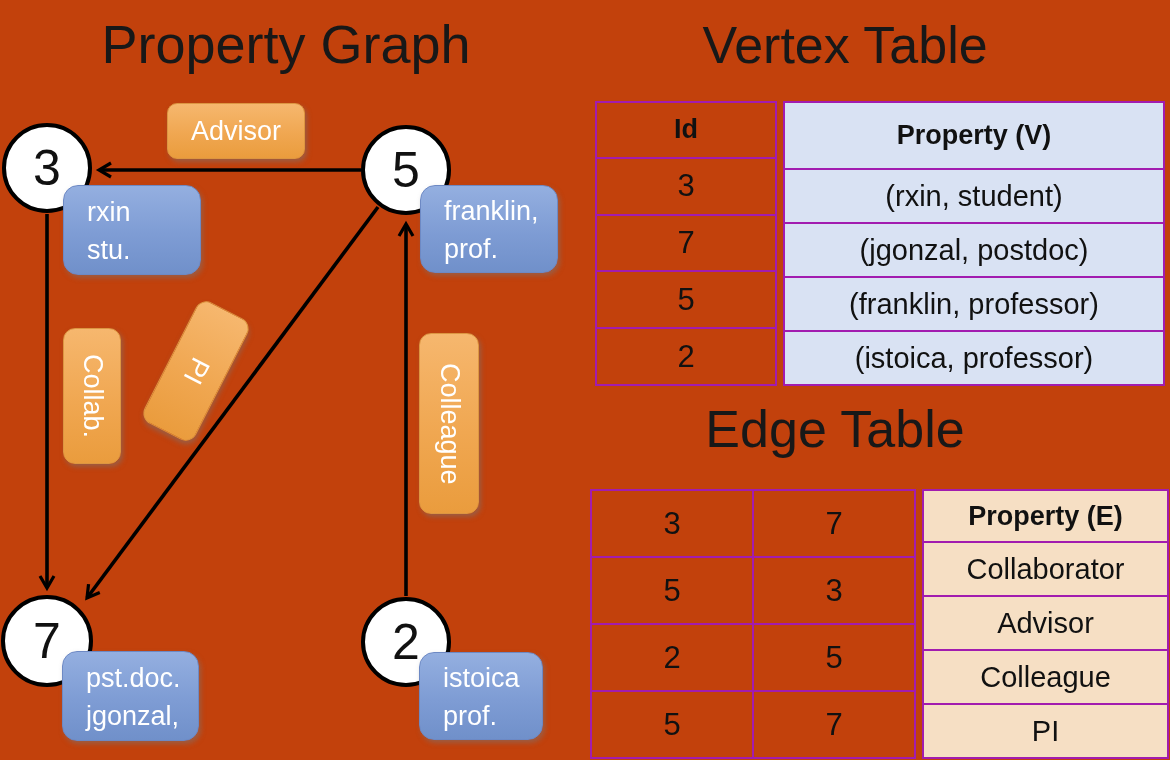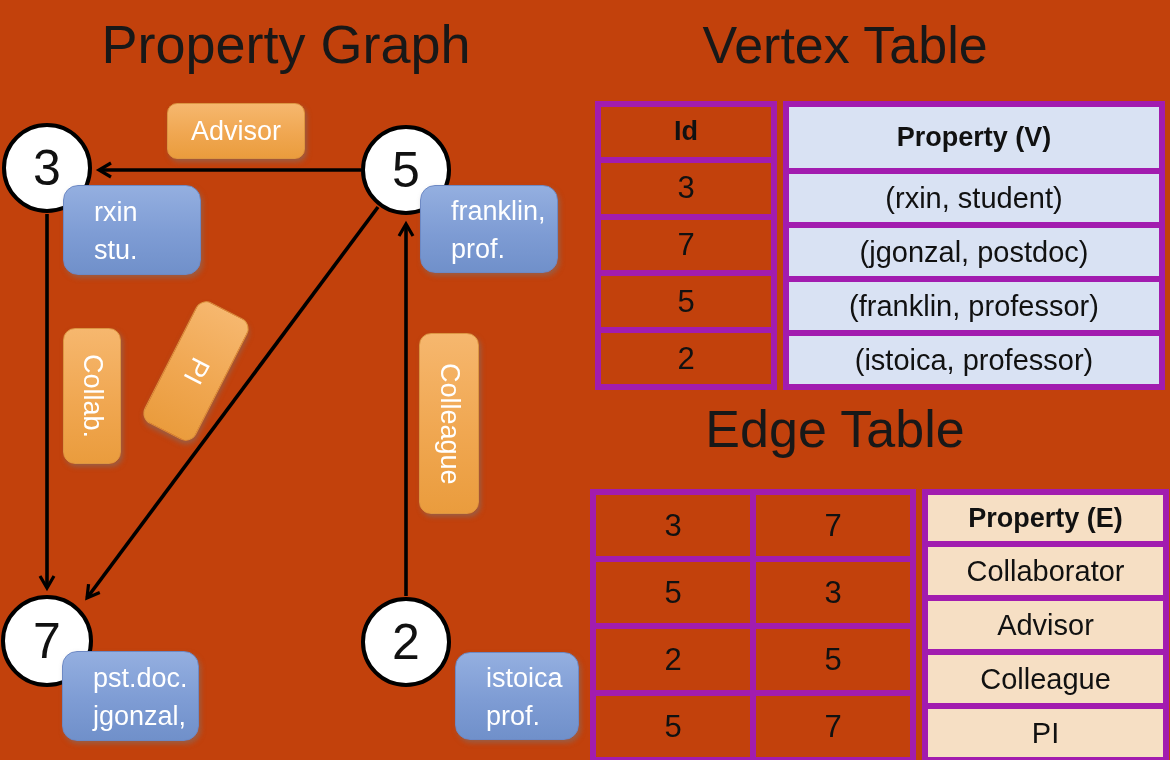--- a/index.html
+++ b/index.html
@@ -27,30 +27,30 @@
     background:linear-gradient(180deg,#f6b76e 0%,#f0a751 55%,#ea9c3d 100%);
     border:1px solid #dd9641;border-radius:10px;color:#fff;font-size:27px;
     box-shadow:2px 3px 5px rgba(120,120,120,0.5);z-index:3;text-align:center;
   }
   .elabel .vtext{writing-mode:vertical-rl;}
   
   .pbox{
     position:absolute;box-sizing:border-box;border-radius:15px;
     background:linear-gradient(180deg,#94afe0 0%,#7e9cd4 55%,#7090ca 100%);
     border:1px solid #6d89c4;color:#fff;font-size:27px;line-height:1.42;
-    padding:8px 10px 6px 30px;box-shadow:2px 3px 5px rgba(120,120,120,0.5);z-index:4;
+    padding:8px 10px 6px 23px;box-shadow:2px 3px 5px rgba(120,120,120,0.5);z-index:4;
     display:flex;flex-direction:column;justify-content:center;
   }
   #edges-svg{position:absolute;left:0;top:0;z-index:1;}
 
   
   .tbl-wrap{position:absolute;display:flex;}
   table{border-collapse:collapse;table-layout:fixed;}
   td,th{
-    border:6px solid #a21caf;text-align:center;vertical-align:middle;
+    border:2px solid #a21caf;text-align:center;vertical-align:middle;
     padding:2px;overflow:hidden;white-space:nowrap;
   }
   th{font-size:27px;font-weight:bold;color:#111;}
   td{font-size:31px;font-weight:400;color:#111;}
   .prop-td{font-size:29px;}
   .blue-col th,.blue-col td{background:#d9e2f3;}
   .peach-col th,.peach-col td{background:#f6dfc4;}
 </style>
 </head>
 <body>
@@ -104,21 +104,21 @@
     <span>stu.</span>
   </div>
   <div class="pbox" style="left:420px;top:185px;width:138px;height:88px;">
     <span>franklin,</span>
     <span>prof.</span>
   </div>
   <div class="pbox" style="left:62px;top:651px;width:137px;height:90px;">
     <span>pst.doc.</span>
     <span>jgonzal,</span>
   </div>
-  <div class="pbox" style="left:419px;top:652px;width:124px;height:88px;margin-left:36px;">
+  <div class="pbox" style="left:419px;top:652px;width:124px;height:88px;">
     <span>istoica</span>
     <span>prof.</span>
   </div>
 
   <div class="tbl-wrap" style="left:595px;top:101px;gap:6px;">
     <table style="width:182px;">
       <tbody>
           <tr style="height:53px;">
             <th>Id</th>
           </tr>

